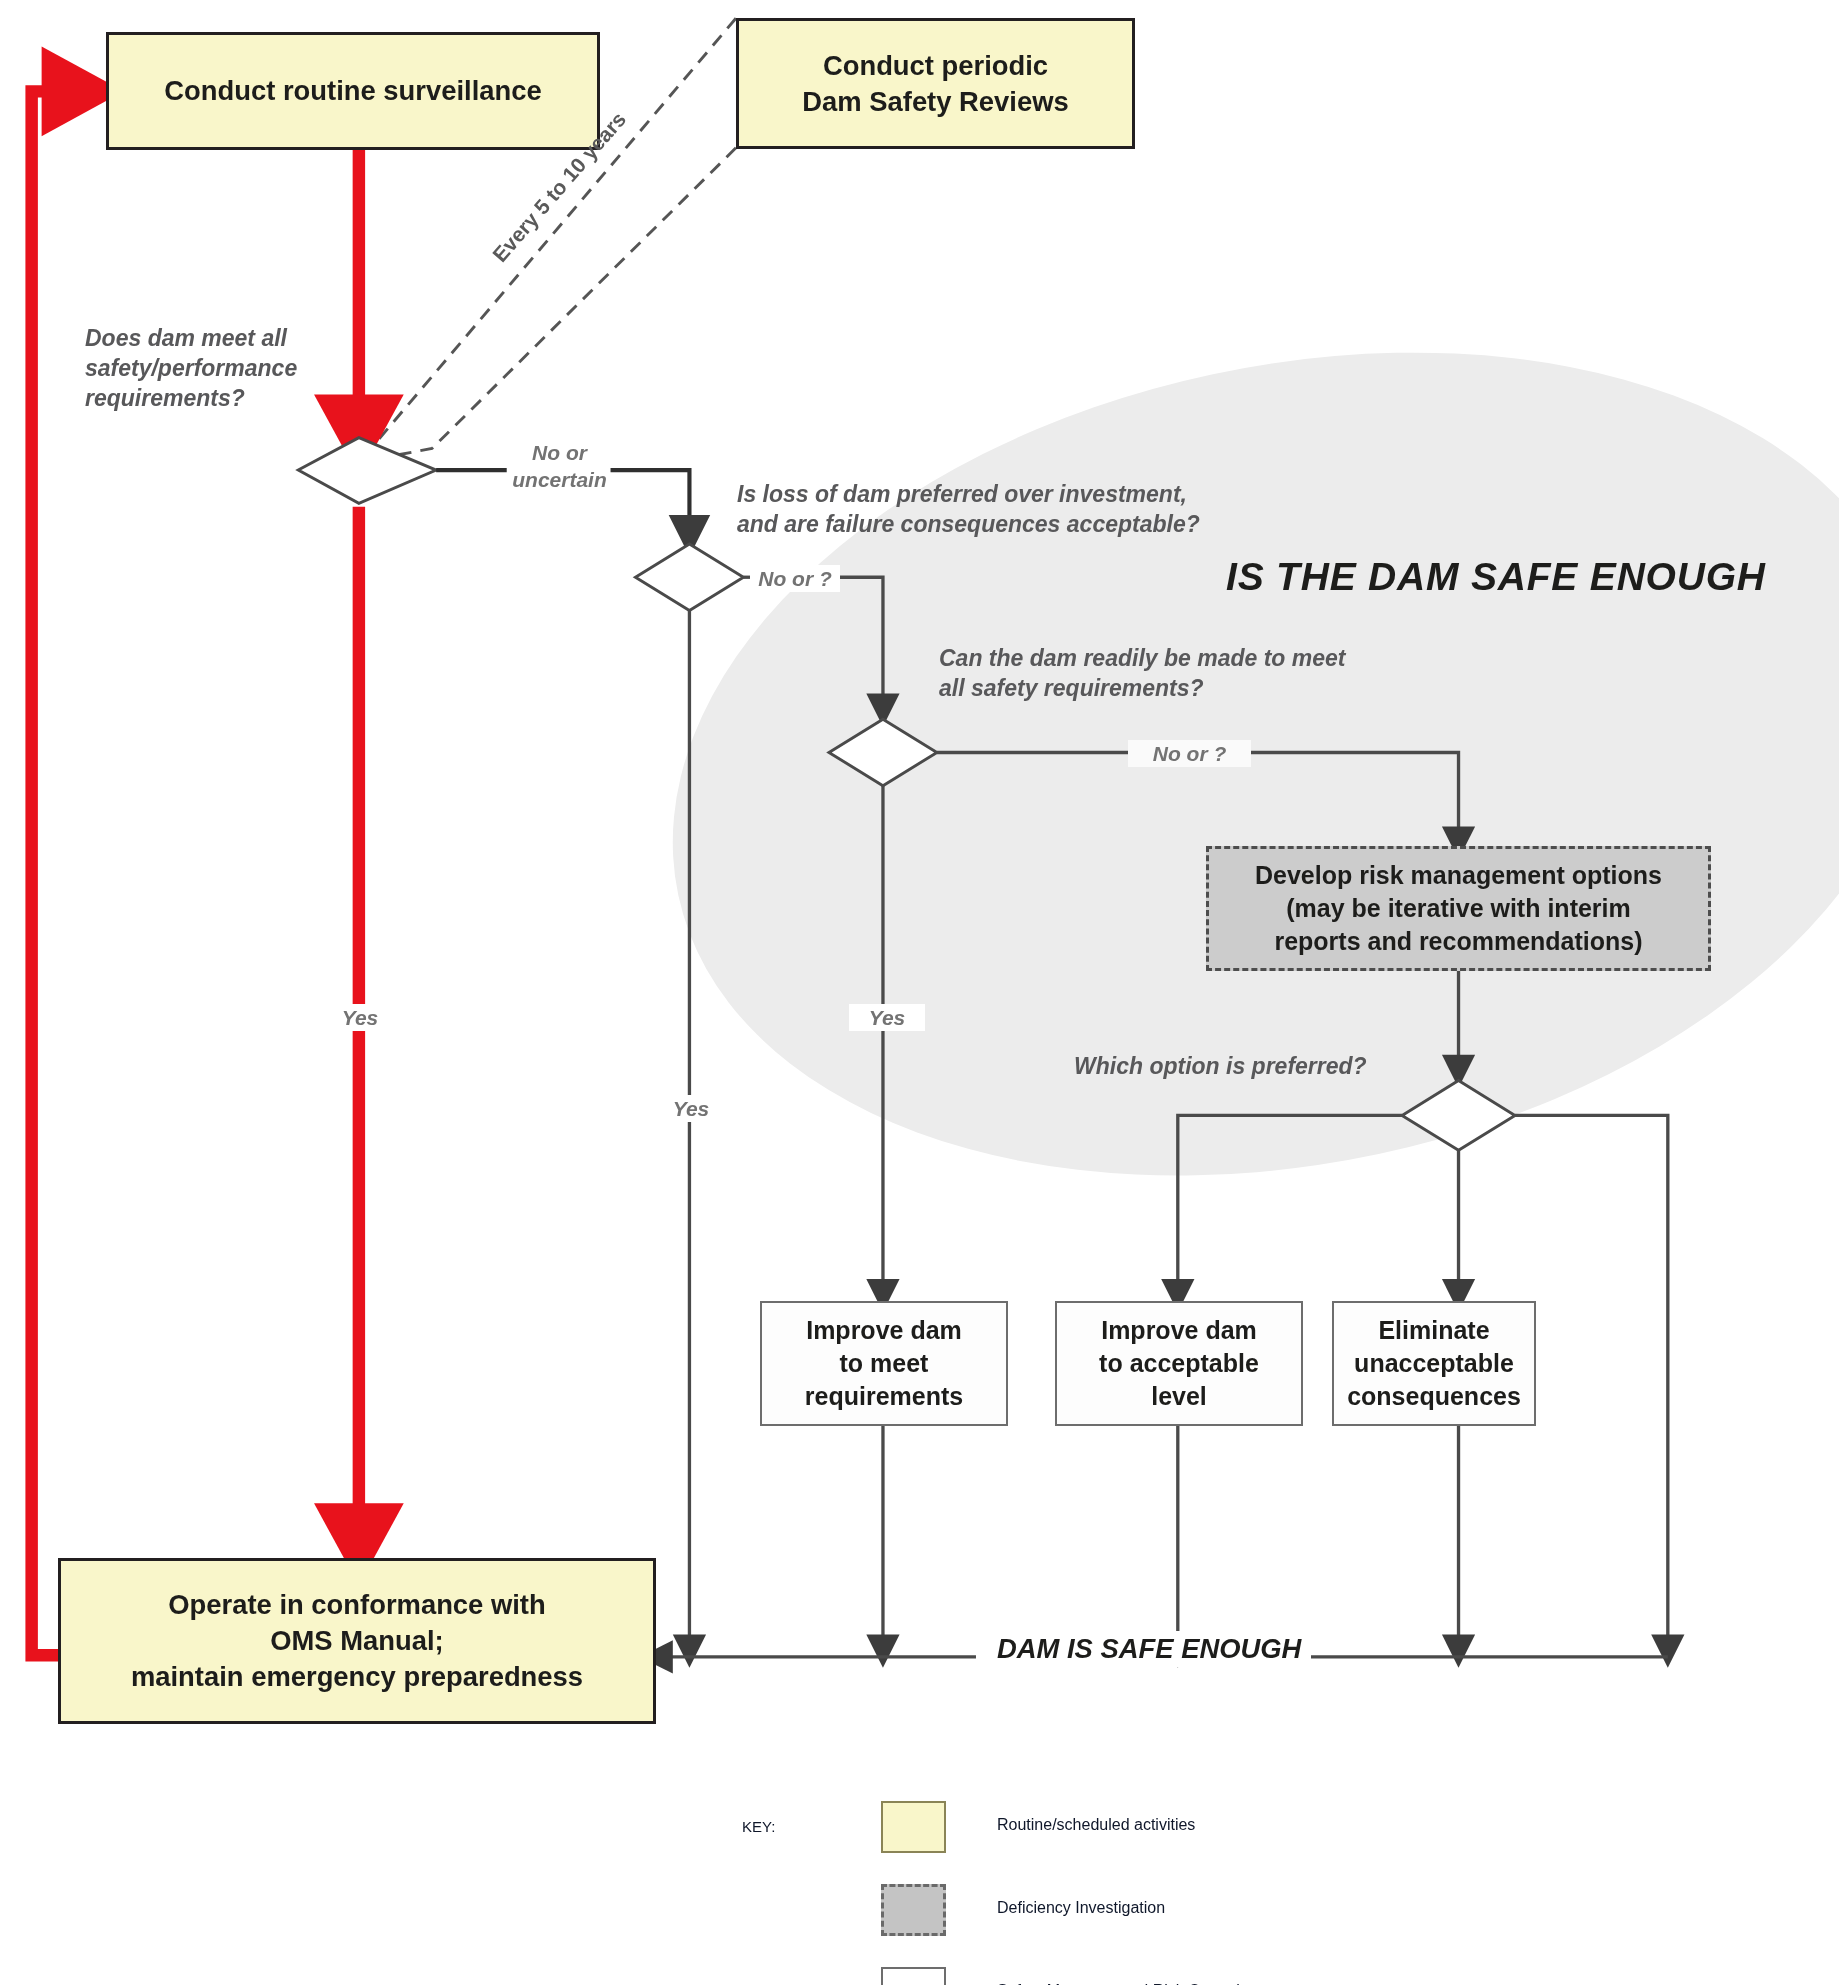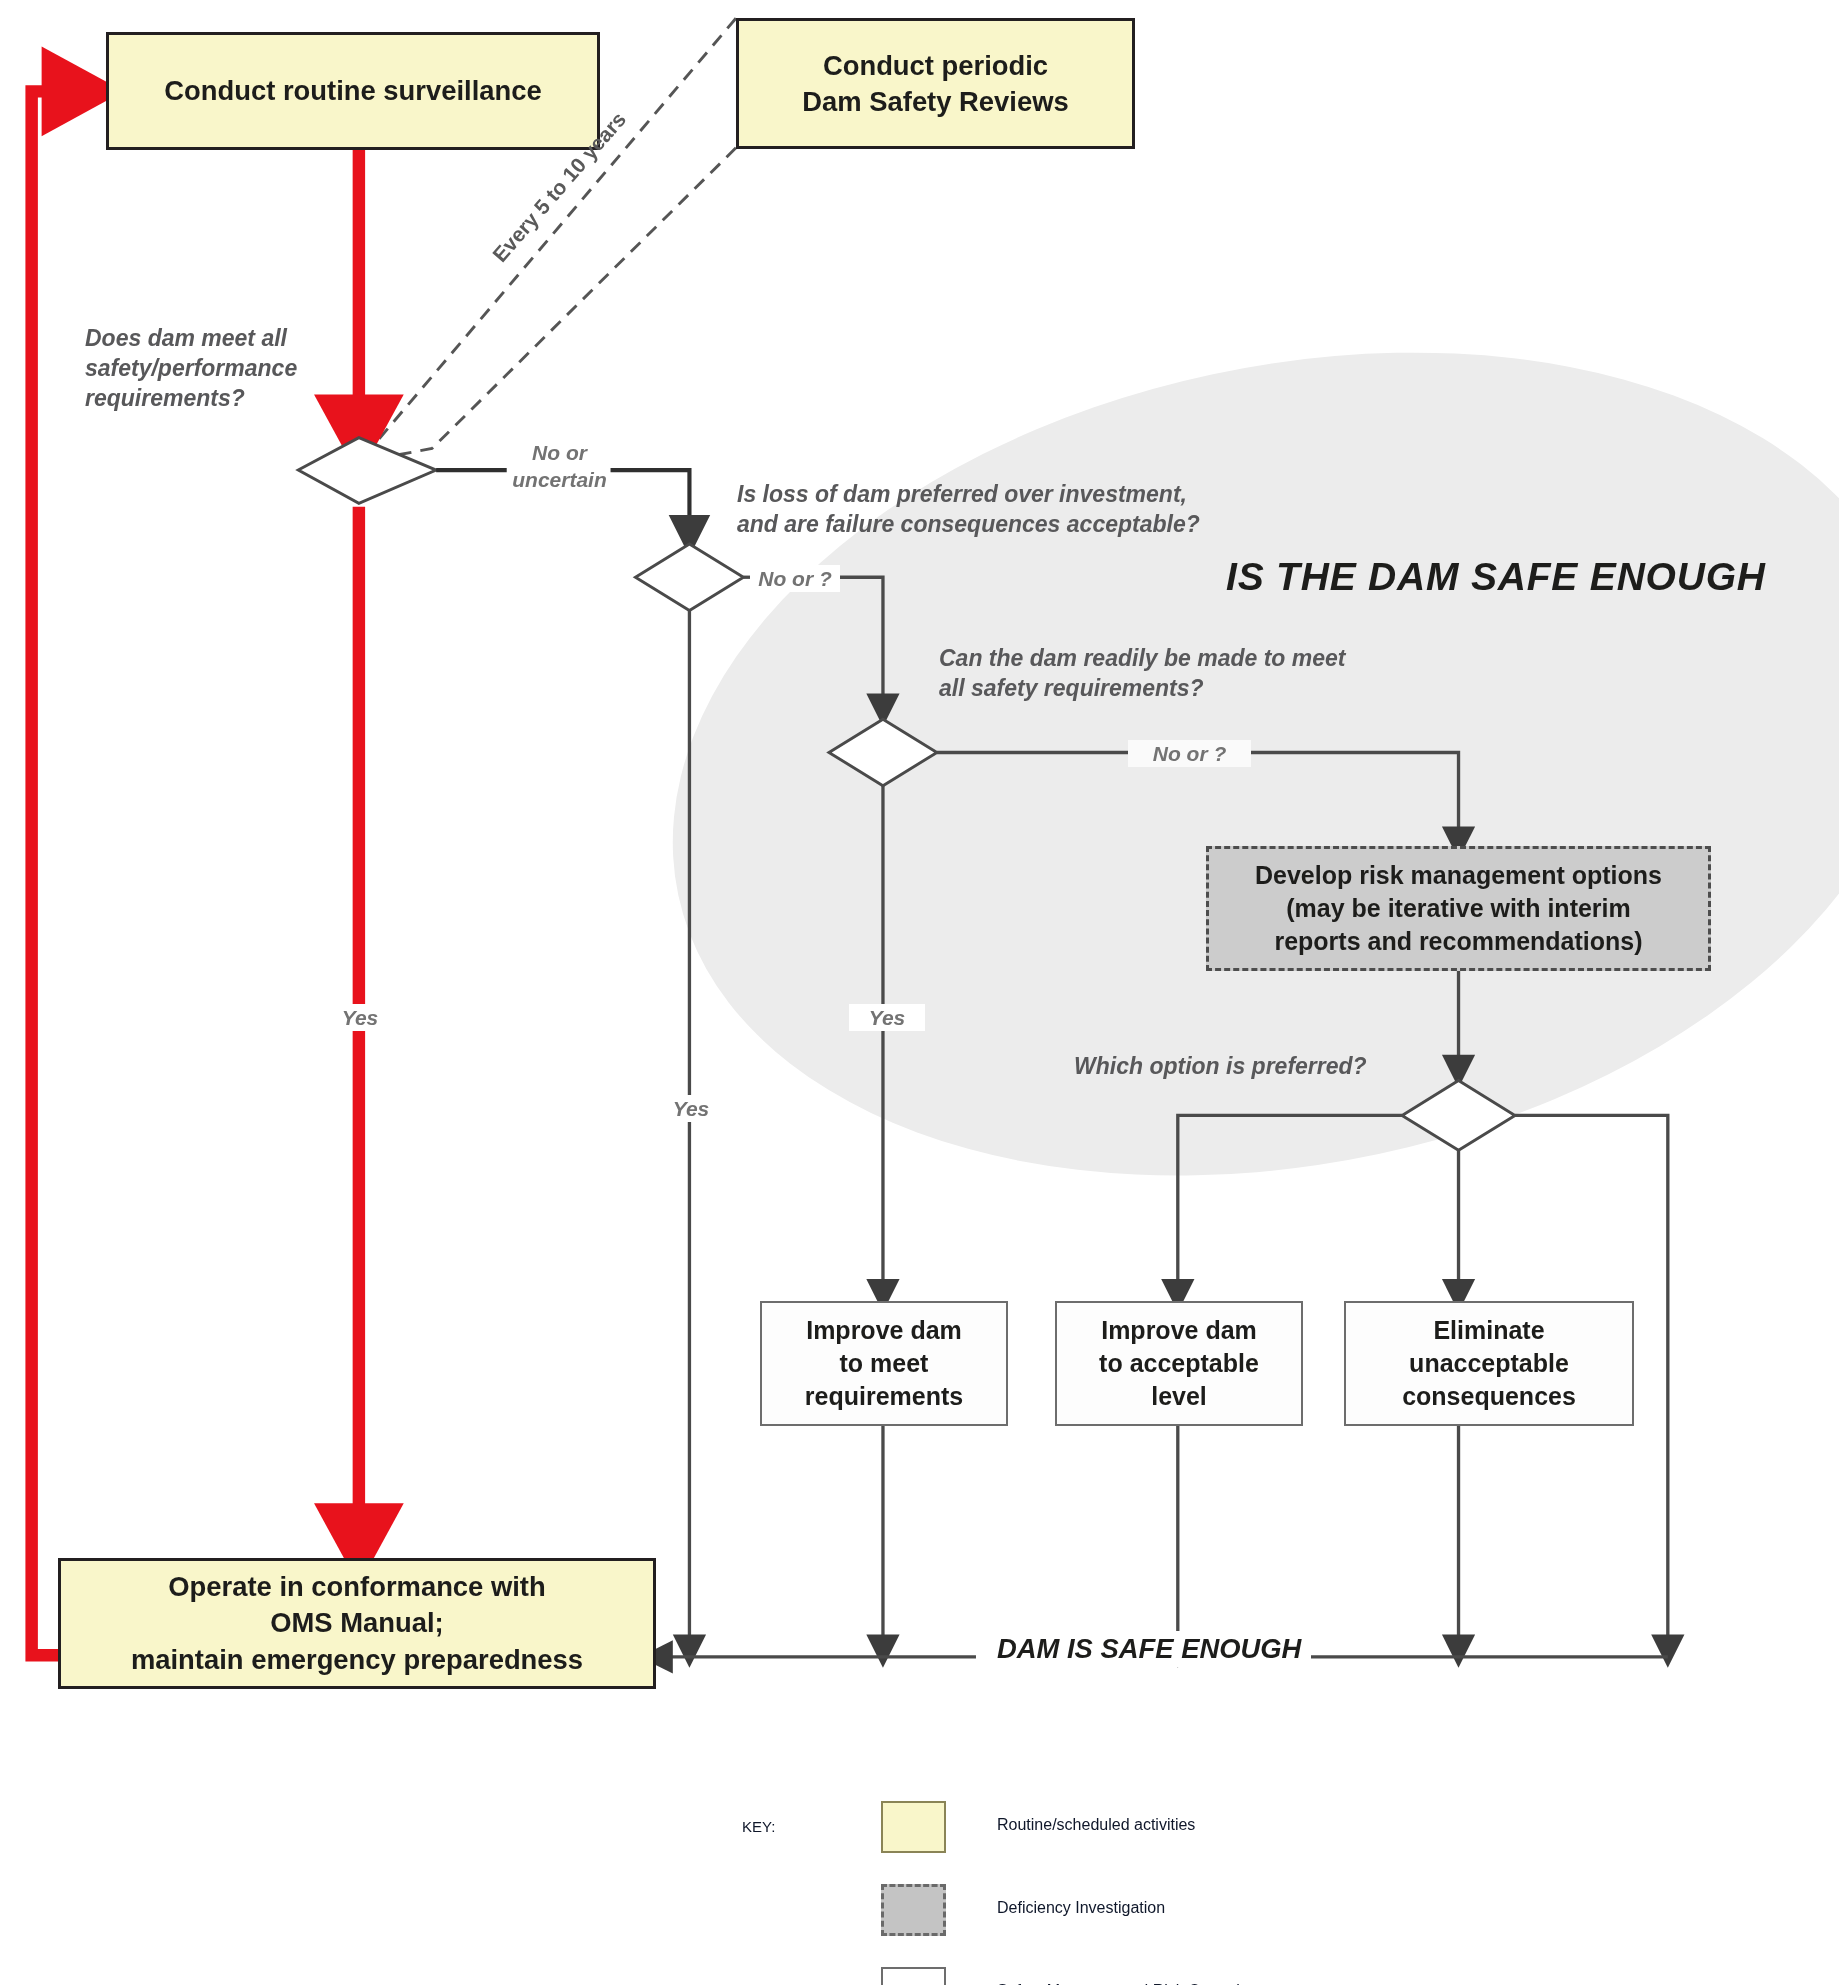--- a/index.html
+++ b/index.html
@@ -210,25 +210,25 @@
 reports and recommendations)</div>
 
   <div class="node node-white" style="left:760px; top:1301px; width:248px; height:125px; font-size:25px;">Improve dam
 to meet
 requirements</div>
 
   <div class="node node-white" style="left:1055px; top:1301px; width:248px; height:125px; font-size:25px;">Improve dam
 to acceptable
 level</div>
 
-  <div class="node node-white" style="left:1332px; top:1301px; width:290px; height:125px; font-size:25px;margin-left:12px;">Eliminate
+  <div class="node node-white" style="left:1332px; top:1301px; width:204px; height:125px; font-size:25px;">Eliminate
 unacceptable
 consequences</div>
 
-  <div class="node node-yellow" style="left:58px; top:1558px; width:598px; height:131px; font-size:27.4px;">Operate in conformance with
+  <div class="node node-yellow" style="left:58px; top:1558px; width:598px; height:166px; font-size:27.4px;">Operate in conformance with
 OMS Manual;
 maintain emergency preparedness</div>
 
   <div class="lbl lbl-italic" style="left:85px; top:324px; width:249px; ">Does dam meet all
 safety/performance
 requirements?</div>
 
   <div class="lbl lbl-italic" style="left:737px; top:480px; width:598px;">Is loss of dam preferred over investment,
 and are failure consequences acceptable?</div>
 

